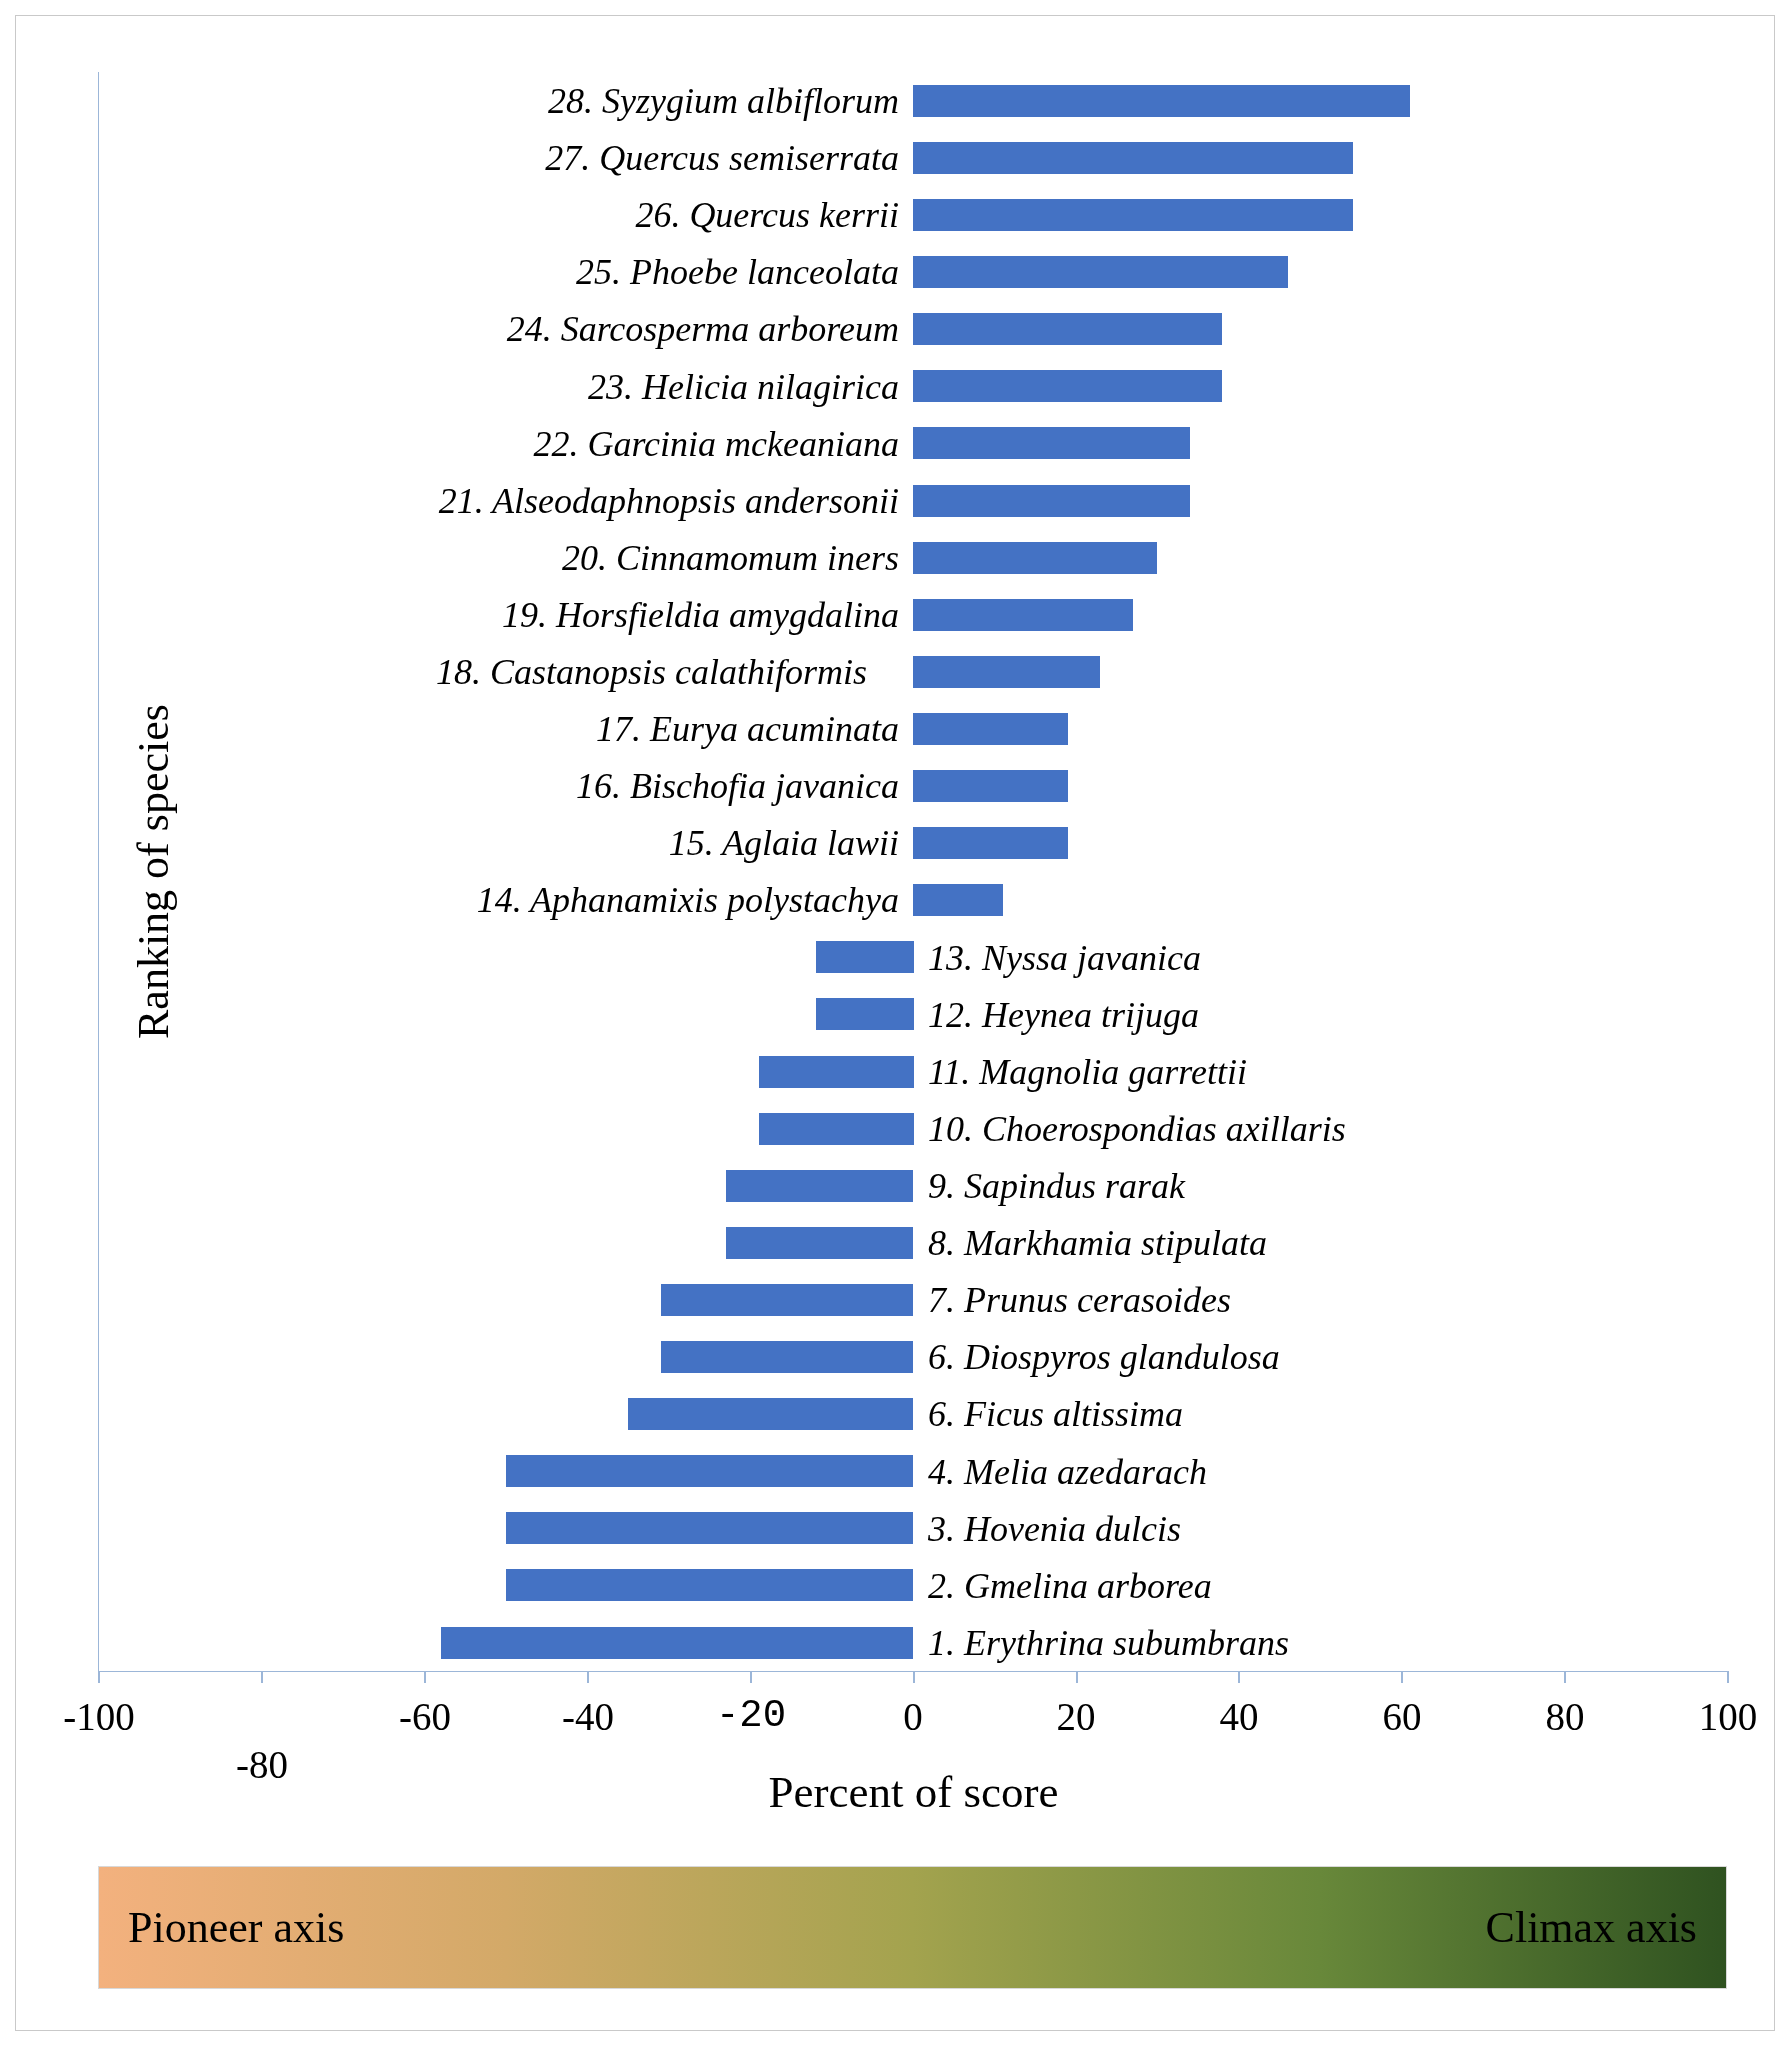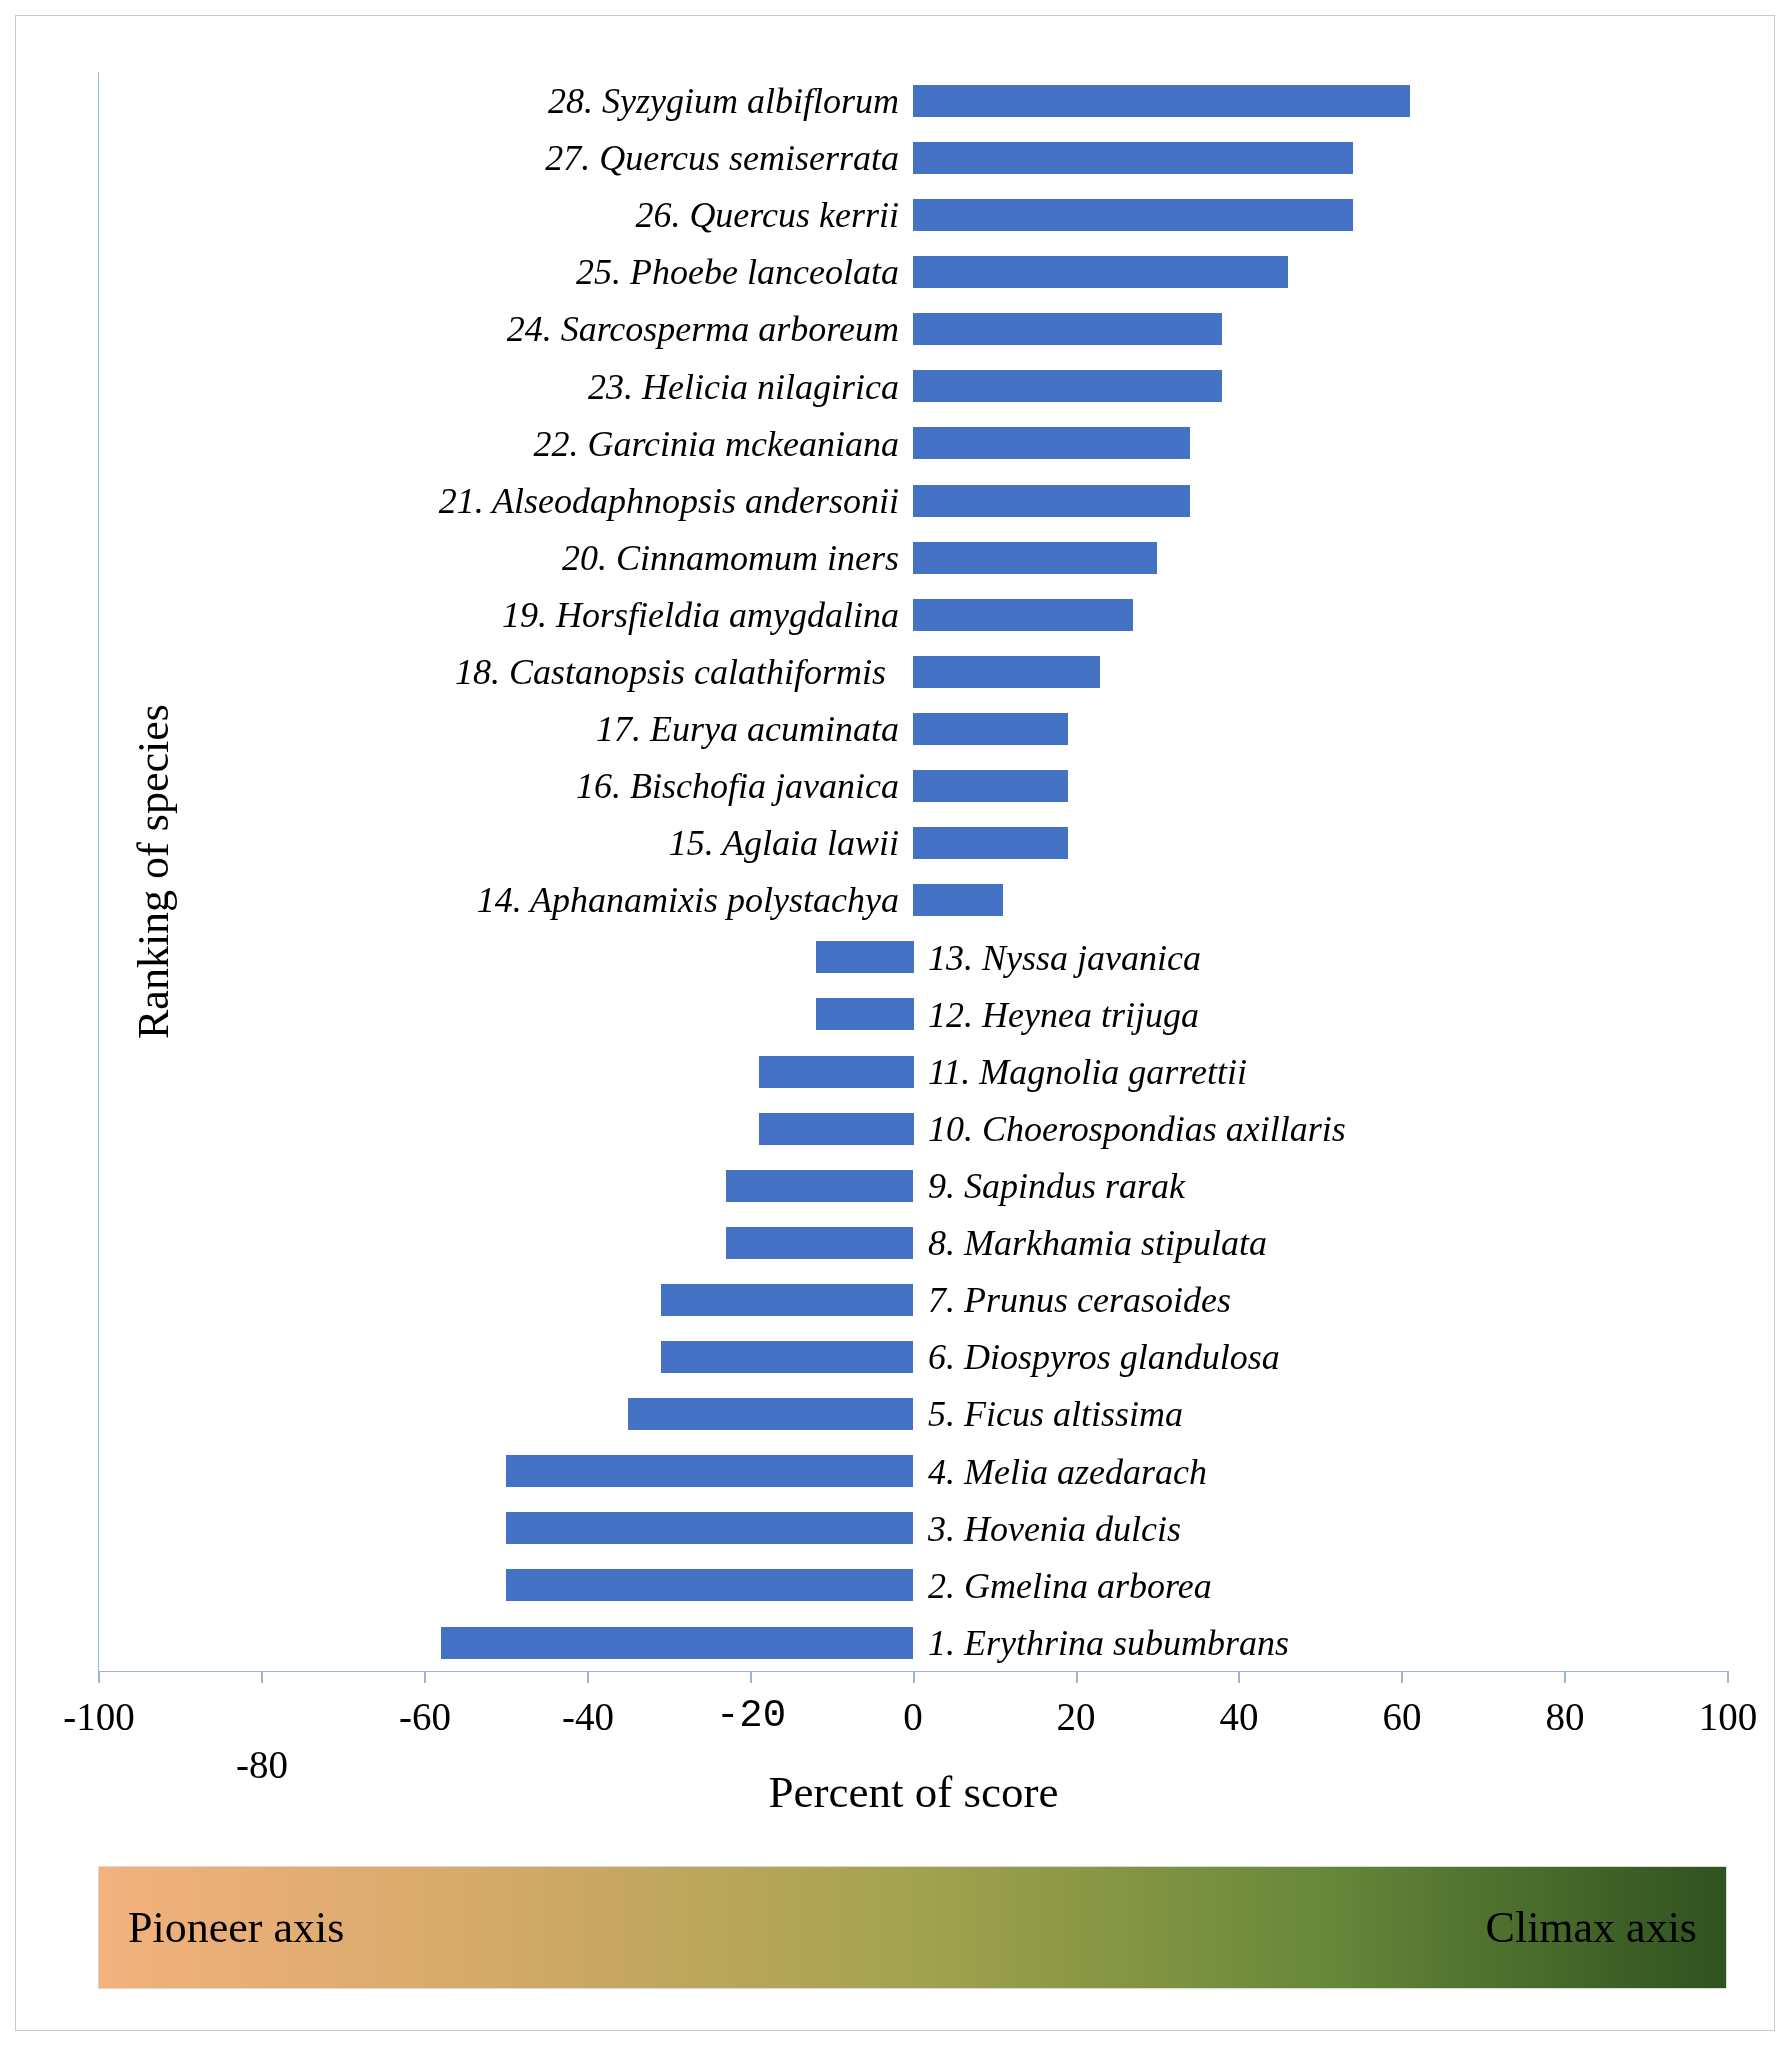--- a/index.html
+++ b/index.html
@@ -123,21 +123,21 @@
       <div class="species-label pos" style="top: 286px; height: 57px; right: 829px; margin-left: 9px;">23. Helicia nilagirica</div>
       <div class="bar" style="left: 814px; width: 277px; top: 355px;"></div>
       <div class="species-label pos" style="top: 343px; height: 57px; right: 829px;">22. Garcinia mckeaniana</div>
       <div class="bar" style="left: 814px; width: 277px; top: 413px;"></div>
       <div class="species-label pos" style="top: 400px; height: 57px; right: 829px;">21. Alseodaphnopsis andersonii</div>
       <div class="bar" style="left: 814px; width: 244px; top: 470px;"></div>
       <div class="species-label pos" style="top: 457px; height: 57px; right: 829px;">20. Cinnamomum iners</div>
       <div class="bar" style="left: 814px; width: 220px; top: 527px;"></div>
       <div class="species-label pos" style="top: 514px; height: 57px; right: 829px;">19. Horsfieldia amygdalina</div>
       <div class="bar" style="left: 814px; width: 187px; top: 584px;"></div>
-      <div class="species-label pos" style="top: 571px; height: 57px; right: 842px;">18. Castanopsis calathiformis</div>
+      <div class="species-label pos" style="top: 571px; height: 57px; right: 861px;">18. Castanopsis calathiformis</div>
       <div class="bar" style="left: 814px; width: 155px; top: 641px;"></div>
       <div class="species-label pos" style="top: 628px; height: 57px; right: 829px;">17. Eurya acuminata</div>
       <div class="bar" style="left: 814px; width: 155px; top: 698px;"></div>
       <div class="species-label pos" style="top: 685px; height: 57px; right: 829px;">16. Bischofia javanica</div>
       <div class="bar" style="left: 814px; width: 155px; top: 755px;"></div>
       <div class="species-label pos" style="top: 742px; height: 57px; right: 829px;">15. Aglaia lawii</div>
       <div class="bar" style="left: 814px; width: 90px; top: 812px;"></div>
       <div class="species-label pos" style="top: 799px; height: 57px; right: 829px;">14. Aphanamixis polystachya</div>
       <div class="bar" style="left: 717px; width: 98px; top: 869px;"></div>
       <div class="species-label neg" style="top: 857px; height: 57px; left: 829px;">13. Nyssa javanica</div>
@@ -149,21 +149,21 @@
       <div class="species-label neg" style="top: 1028px; height: 57px; left: 829px;">10. Choerospondias axillaris</div>
       <div class="bar" style="left: 627px; width: 187px; top: 1098px;"></div>
       <div class="species-label neg" style="top: 1085px; height: 57px; left: 829px;">9. Sapindus rarak</div>
       <div class="bar" style="left: 627px; width: 187px; top: 1155px;"></div>
       <div class="species-label neg" style="top: 1142px; height: 57px; left: 829px;">8. Markhamia stipulata</div>
       <div class="bar" style="left: 562px; width: 252px; top: 1212px;"></div>
       <div class="species-label neg" style="top: 1199px; height: 57px; left: 829px;">7. Prunus cerasoides</div>
       <div class="bar" style="left: 562px; width: 252px; top: 1269px;"></div>
       <div class="species-label neg" style="top: 1256px; height: 57px; left: 829px;">6. Diospyros glandulosa</div>
       <div class="bar" style="left: 529px; width: 285px; top: 1326px;"></div>
-      <div class="species-label neg" style="top: 1313px; height: 57px; left: 829px;">5. Ficus altissima</div>
+      <div class="species-label neg" style="top: 1313px; height: 57px; left: 829px;">6. Ficus altissima</div>
       <div class="bar" style="left: 407px; width: 407px; top: 1383px;"></div>
       <div class="species-label neg" style="top: 1371px; height: 57px; left: 829px;">4. Melia azedarach</div>
       <div class="bar" style="left: 407px; width: 407px; top: 1440px;"></div>
       <div class="species-label neg" style="top: 1428px; height: 57px; left: 829px;">3. Hovenia dulcis</div>
       <div class="bar" style="left: 407px; width: 407px; top: 1497px;"></div>
       <div class="species-label neg" style="top: 1485px; height: 57px; left: 829px;">2. Gmelina arborea</div>
       <div class="bar" style="left: 342px; width: 472px; top: 1555px;"></div>
       <div class="species-label neg" style="top: 1542px; height: 57px; left: 829px;">1. Erythrina subumbrans</div>
       <div class="x-tick-mark" style="left: -0.8px;"></div>
       <div class="x-tick-label" style="left: 0px;">-100</div>

